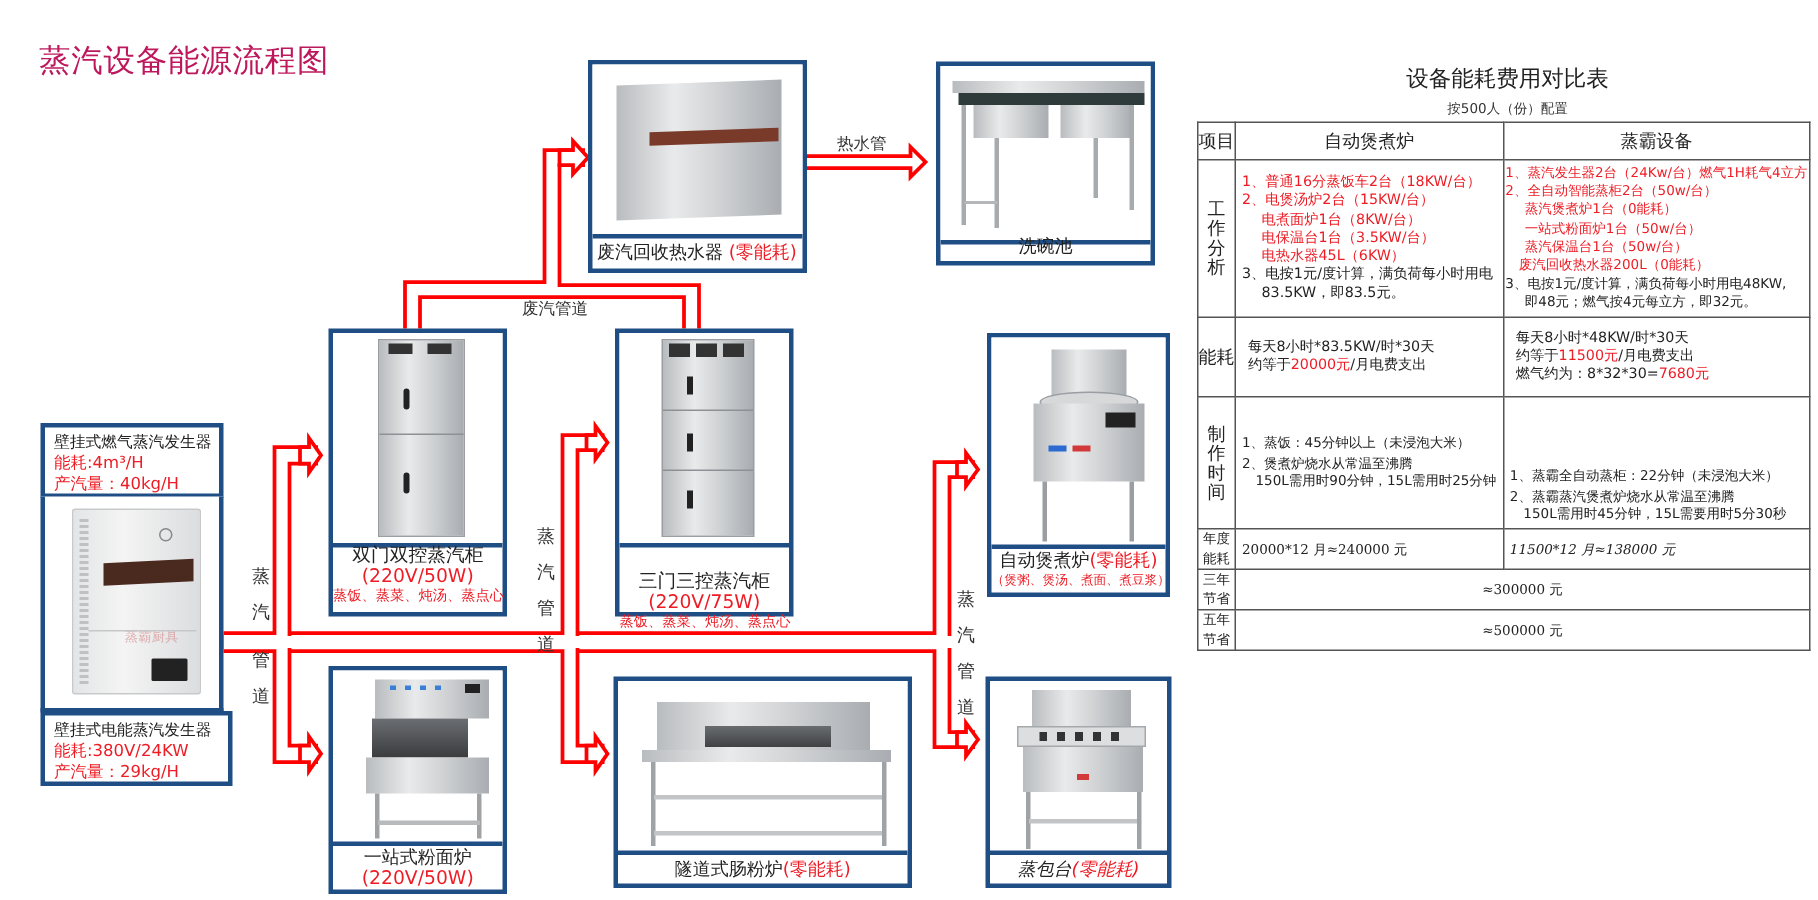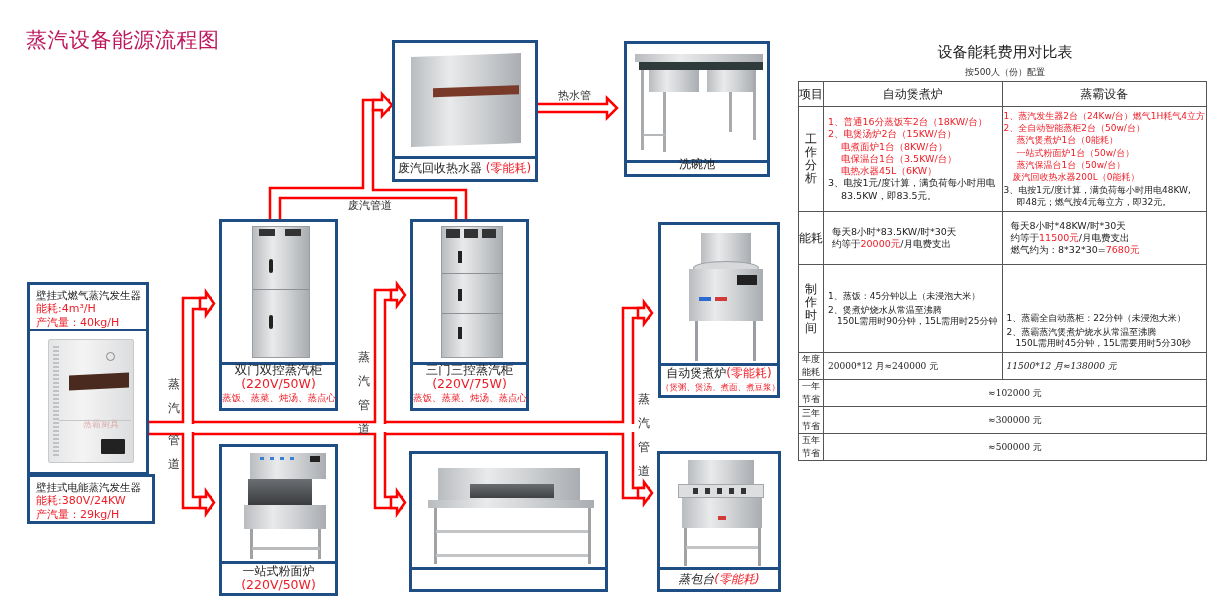--- a/index.html
+++ b/index.html
@@ -193,21 +193,21 @@
       <div style="position:absolute; left:4px; top:2px; width:14px; height:9px; background:#333;"></div>
       <div style="position:absolute; left:22px; top:2px; width:14px; height:9px; background:#333;"></div>
       <div style="position:absolute; left:40px; top:2px; width:14px; height:9px; background:#333;"></div>
       <div style="position:absolute; left:0; right:0; top:46px; height:1px; background:#8d9195;"></div>
       <div style="position:absolute; left:0; right:0; top:86px; height:1px; background:#8d9195;"></div>
       <div style="position:absolute; left:16px; top:24px; width:4px; height:12px; background:#222;"></div>
       <div style="position:absolute; left:16px; top:62px; width:4px; height:12px; background:#222;"></div>
       <div style="position:absolute; left:16px; top:100px; width:4px; height:12px; background:#222;"></div>
     </div>
   </div>
-  <div class="caption" style="height:46px; padding-top:1px;">
+  <div class="caption" style="height:46px; padding-top:18px;">
     <div style="font-size:12.5px;">三门三控蒸汽柜</div>
     <div class="spec-red">(220V/75W)</div>
     <div class="small-red" style="white-space:nowrap;">蒸饭、蒸菜、炖汤、蒸点心</div>
   </div>
 </div>
 
 <div class="card" style="left:658px; top:222px; width:122px; height:176px;">
   <div class="photo" style="height:141px;">
     <div class="steel" style="position:absolute; left:40px; top:8px; width:50px; height:34px;"></div>
     <div style="position:absolute; left:32px; top:36px; width:66px; height:14px; border-radius:50%; background:#d6d8da; border:1px solid #9a9ea2;"></div>
@@ -245,20 +245,23 @@
 
 <div class="card" style="left:409px; top:451px; width:199px; height:141px;">
   <div class="photo" style="height:116px;">
     <div class="steel" style="position:absolute; left:26px; top:14px; width:142px; height:32px;"></div>
     <div style="position:absolute; left:58px; top:30px; width:84px; height:14px; background:linear-gradient(180deg,#6a6d70,#3f4143);"></div>
     <div class="steel" style="position:absolute; left:16px; top:46px; width:166px; height:8px;"></div>
     <div style="position:absolute; left:22px; top:54px; width:3px; height:56px; background:#a0a3a6;"></div>
     <div style="position:absolute; left:176px; top:54px; width:3px; height:56px; background:#a0a3a6;"></div>
     <div style="position:absolute; left:24px; top:76px; width:152px; height:3px; background:#c2c4c6;"></div>
     <div style="position:absolute; left:24px; top:100px; width:152px; height:3px; background:#c2c4c6;"></div>
+  </div>
+  <div class="caption" style="height:20px; line-height:20px;">
+    <span>隧道式肠粉炉</span><span class="red">(零能耗)</span>
   </div>
 </div>
 
 <div class="card" style="left:657px; top:451px; width:124px; height:141px;font-style:italic;">
   <div class="photo" style="height:116px;">
     <div class="steel" style="position:absolute; left:28px; top:6px; width:66px; height:26px;"></div>
     <div style="position:absolute; left:18px; top:30px; width:86px; height:14px; background:#dcdee0; border:1px solid #a6a9ac;">
       <div style="position:absolute; left:14px; top:3px; width:58px; height:6px; background:repeating-linear-gradient(90deg,#333 0 5px,transparent 5px 12px);"></div>
     </div>
     <div class="steel" style="position:absolute; left:22px; top:44px; width:80px; height:30px;">
@@ -359,24 +362,20 @@
       </div>
     </td>
   </tr>
 
   <tr class="row-small">
     <td class="c1">年度能耗</td>
     <td class="c2" style="padding-left:4px;">20000*12 月≈240000 元</td>
     <td class="c3" style="padding-left:4px;font-style:italic;">11500*12 月≈138000 元</td>
   </tr>
   <tr class="row-small">
-    <td class="c1">一年节省</td>
-    <td class="center" colspan="2">≈102000 元</td>
-  </tr>
-  <tr class="row-small">
     <td class="c1">三年节省</td>
     <td class="center" colspan="2">≈300000 元</td>
   </tr>
   <tr class="row-small">
     <td class="c1">五年节省</td>
     <td class="center" colspan="2">≈500000 元</td>
   </tr>
 </tbody>
   </table>
 

